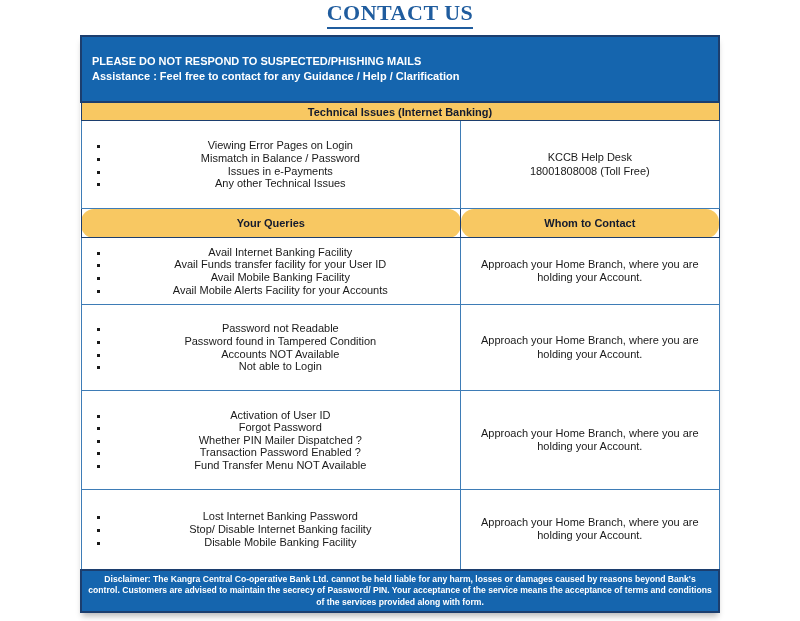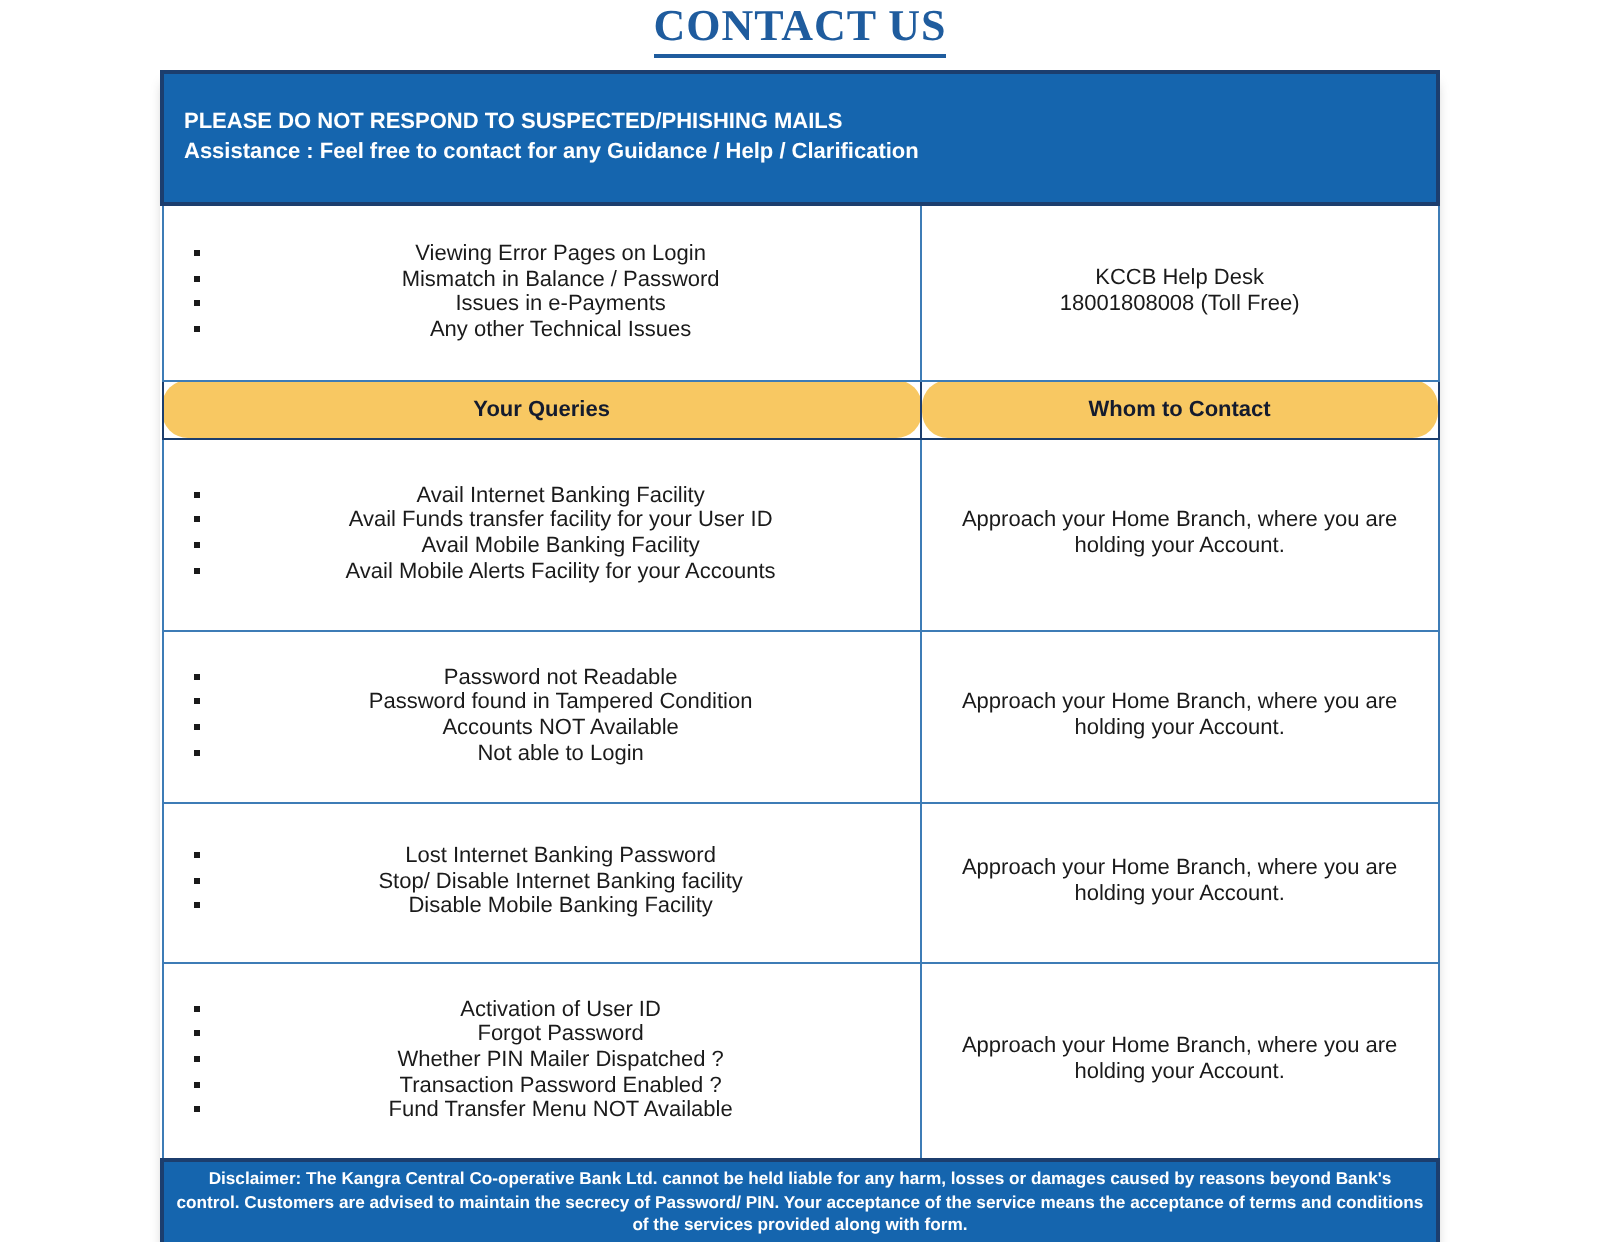--- a/index.html
+++ b/index.html
@@ -84,20 +84,23 @@
       <col class="col-right">
     </colgroup>
   <tbody>
     <tr>
       <td colspan="2" class="hdr">
         <div>PLEASE DO NOT RESPOND TO SUSPECTED/PHISHING MAILS</div>
         <div>Assistance : Feel free to contact for any Guidance / Help / Clarification</div>
       </td>
     </tr>
 
+    <tr class="r-band">
+      <td colspan="2" class="band">Technical Issues (Internet Banking)</td>
+    </tr>
 
     <tr style="height:88px;">
       <td class="cell-list">
         <ul>
           <li>Viewing Error Pages on Login</li>
           <li>Mismatch in Balance / Password</li>
           <li>Issues in e-Payments</li>
           <li>Any other Technical Issues</li>
         </ul>
       </td>
@@ -105,21 +108,21 @@
         <div>KCCB Help Desk</div>
         <div>18001808008 (Toll Free)</div>
       </td>
     </tr>
 
     <tr class="r-cols">
       <td class="band">Your Queries</td>
       <td class="band">Whom to Contact</td>
     </tr>
 
-    <tr style="height:96px;margin-left:12px;">
+    <tr style="height:67px;margin-left:12px;">
       <td class="cell-list">
         <ul>
           <li>Avail Internet Banking Facility</li>
           <li>Avail Funds transfer facility for your User ID</li>
           <li>Avail Mobile Banking Facility</li>
           <li>Avail Mobile Alerts Facility for your Accounts</li>
         </ul>
       </td>
       <td class="cell-contact">Approach your Home Branch, where you are holding your Account.</td>
     </tr>
@@ -129,41 +132,41 @@
         <ul>
           <li>Password not Readable</li>
           <li>Password found in Tampered Condition</li>
           <li>Accounts NOT Available</li>
           <li>Not able to Login</li>
         </ul>
       </td>
       <td class="cell-contact">Approach your Home Branch, where you are holding your Account.</td>
     </tr>
 
-    <tr style="height:80px;">
-      <td class="cell-list">
-        <ul>
-          <li>Lost Internet Banking Password</li>
-          <li>Stop/ Disable Internet Banking facility</li>
-          <li>Disable Mobile Banking Facility</li>
-        </ul>
-      </td>
-      <td class="cell-contact">Approach your Home Branch, where you are holding your Account.</td>
-    </tr>
-
     <tr style="height:99px;">
       <td class="cell-list">
         <ul>
           <li>Activation of User ID</li>
           <li>Forgot Password</li>
           <li>Whether PIN Mailer Dispatched ?</li>
           <li>Transaction Password Enabled ?</li>
           <li>Fund Transfer Menu NOT Available</li>
         </ul>
       </td>
       <td class="cell-contact">Approach your Home Branch, where you are holding your Account.</td>
     </tr>
 
+    <tr style="height:80px;">
+      <td class="cell-list">
+        <ul>
+          <li>Lost Internet Banking Password</li>
+          <li>Stop/ Disable Internet Banking facility</li>
+          <li>Disable Mobile Banking Facility</li>
+        </ul>
+      </td>
+      <td class="cell-contact">Approach your Home Branch, where you are holding your Account.</td>
+    </tr>
+
     <tr>
       <td colspan="2" class="footer">Disclaimer: The Kangra Central Co-operative Bank Ltd. cannot be held liable for any harm, losses or damages caused by reasons beyond Bank's control. Customers are advised to maintain the secrecy of Password/ PIN. Your acceptance of the service means the acceptance of terms and conditions of the services provided along with form.</td>
     </tr>
   </tbody>
 </table>
 
 </body></html>

